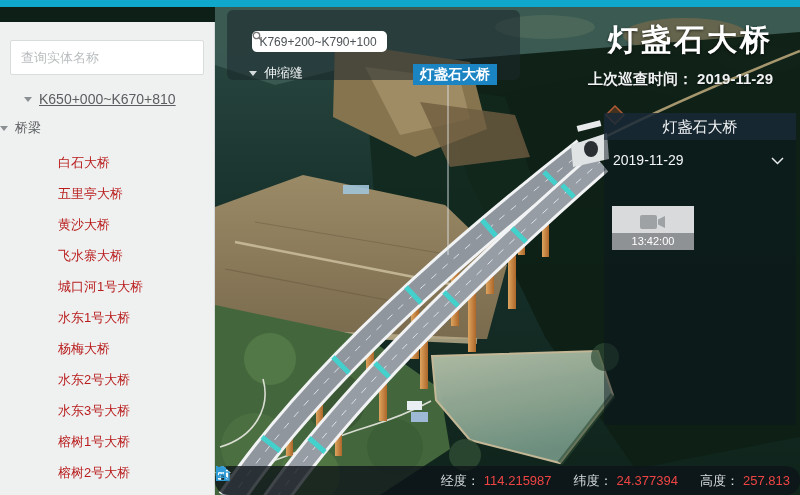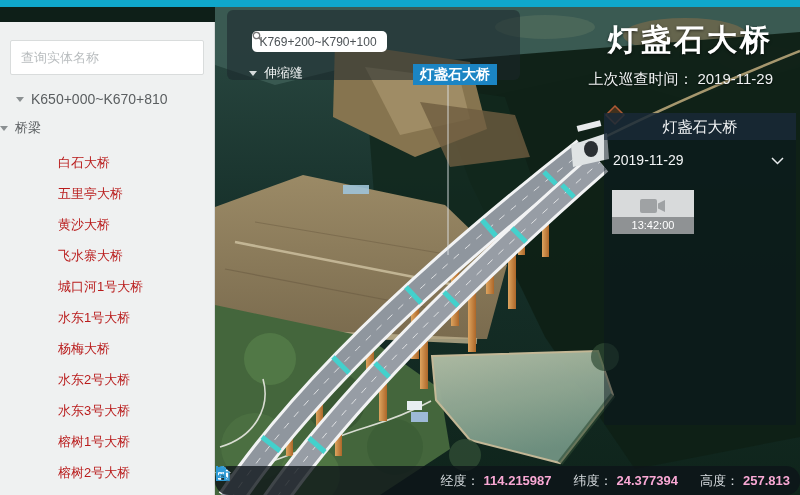--- a/index.html
+++ b/index.html
@@ -18,21 +18,21 @@
   }
   .search-wrap{margin:18px 10px 0 10px;}
   .search-wrap input{
     width:100%;height:35px;box-sizing:border-box;border:1px solid #d9dcdc;border-radius:2px;
     background:#fff;padding:0 10px;font-size:13px;color:#555;outline:none;
     font-family:"Liberation Sans","DejaVu Sans",sans-serif;
   }
   .search-wrap input::placeholder{color:#b9bdbf;}
   .tree{margin-top:10px;color:#5a5e60;}
   .tree-row{display:flex;align-items:center;cursor:default;}
-  .tree-root{padding-left:16px;height:28px;font-size:14px;}
+  .tree-root{padding-left:24px;height:28px;font-size:14px;text-decoration:underline;}
   .tree-group{height:30px;font-size:13px;}
   .caret{
     width:0;height:0;border-left:4px solid transparent;border-right:4px solid transparent;
     border-top:5px solid #8b9092;margin-right:7px;flex:0 0 auto;
   }
   .tree-items{list-style:none;margin:4px 0 0 0;padding:0;}
   .tree-items li{
     height:31px;line-height:31px;padding-left:58px;font-size:13px;color:#b91c1c;
     white-space:nowrap;cursor:pointer;
   }
@@ -72,44 +72,44 @@
     background:rgba(13,19,24,0.78);z-index:6;display:flex;align-items:center;border-radius:14px;
   }
   .bar-icons{display:flex;align-items:center;gap:17px;margin-left:10px;}
   .bar-icons .ic{width:16px;height:16px;display:flex;align-items:center;justify-content:center;cursor:pointer;}
   .coords{
     position:absolute;right:10px;top:0;height:29px;display:flex;align-items:center;
     font-size:13px;color:#e8ebed;gap:4px;
   }
   .coords .lbl{color:#d7dcdf;margin-left:18px;}
   .coords .lbl:first-child{margin-left:0;}
-  .coords .val{color:#f9a8d4;font-weight:bold;}
+  .coords .val{color:#ef4444;}
 
   
   .hero{
     position:absolute;right:27px;top:20px;text-align:right;z-index:10;color:#fff;
   }
   .hero-title{font-size:30px;font-weight:bold;letter-spacing:3px;text-shadow:0 1px 3px rgba(0,0,0,.6);}
-  .hero-sub{margin-top:9px;font-size:15px;color:#f0f2f3;text-shadow:0 1px 2px rgba(0,0,0,.6);}
+  .hero-sub{margin-top:9px;font-size:15px;color:#f0f2f3;text-shadow:0 1px 2px rgba(0,0,0,.6);font-weight:bold;}
   .hero-sub .date{margin-left:4px;}
 
   .right-panel{
     position:absolute;left:604px;top:113px;width:192px;height:312px;
     background:rgba(10,22,32,0.48);border-radius:2px;z-index:10;
   }
   .rp-header{
     height:27px;line-height:27px;text-align:center;background:rgba(28,44,60,0.72);
     color:#f2f4f5;font-size:15px;
   }
   .rp-daterow{
     height:40px;display:flex;align-items:center;justify-content:space-between;
     padding:0 12px 0 9px;color:#f2f4f5;font-size:14px;cursor:pointer;
   }
   .thumb{
-    position:relative;margin:10px 0 0 8px;width:82px;height:44px;background:#d8dadb;cursor:pointer;
+    position:relative;margin:26px 0 0 8px;width:82px;height:44px;background:#d8dadb;cursor:pointer;
   }
   .thumb .cam{position:absolute;left:50%;top:42%;transform:translate(-50%,-50%);}
   .thumb-time{
     position:absolute;left:0;bottom:0;width:100%;height:17px;line-height:17px;
     background:rgba(125,128,130,0.8);color:#fff;font-size:11px;text-align:center;
   }
 </style>
 </head>
 <body>
 

